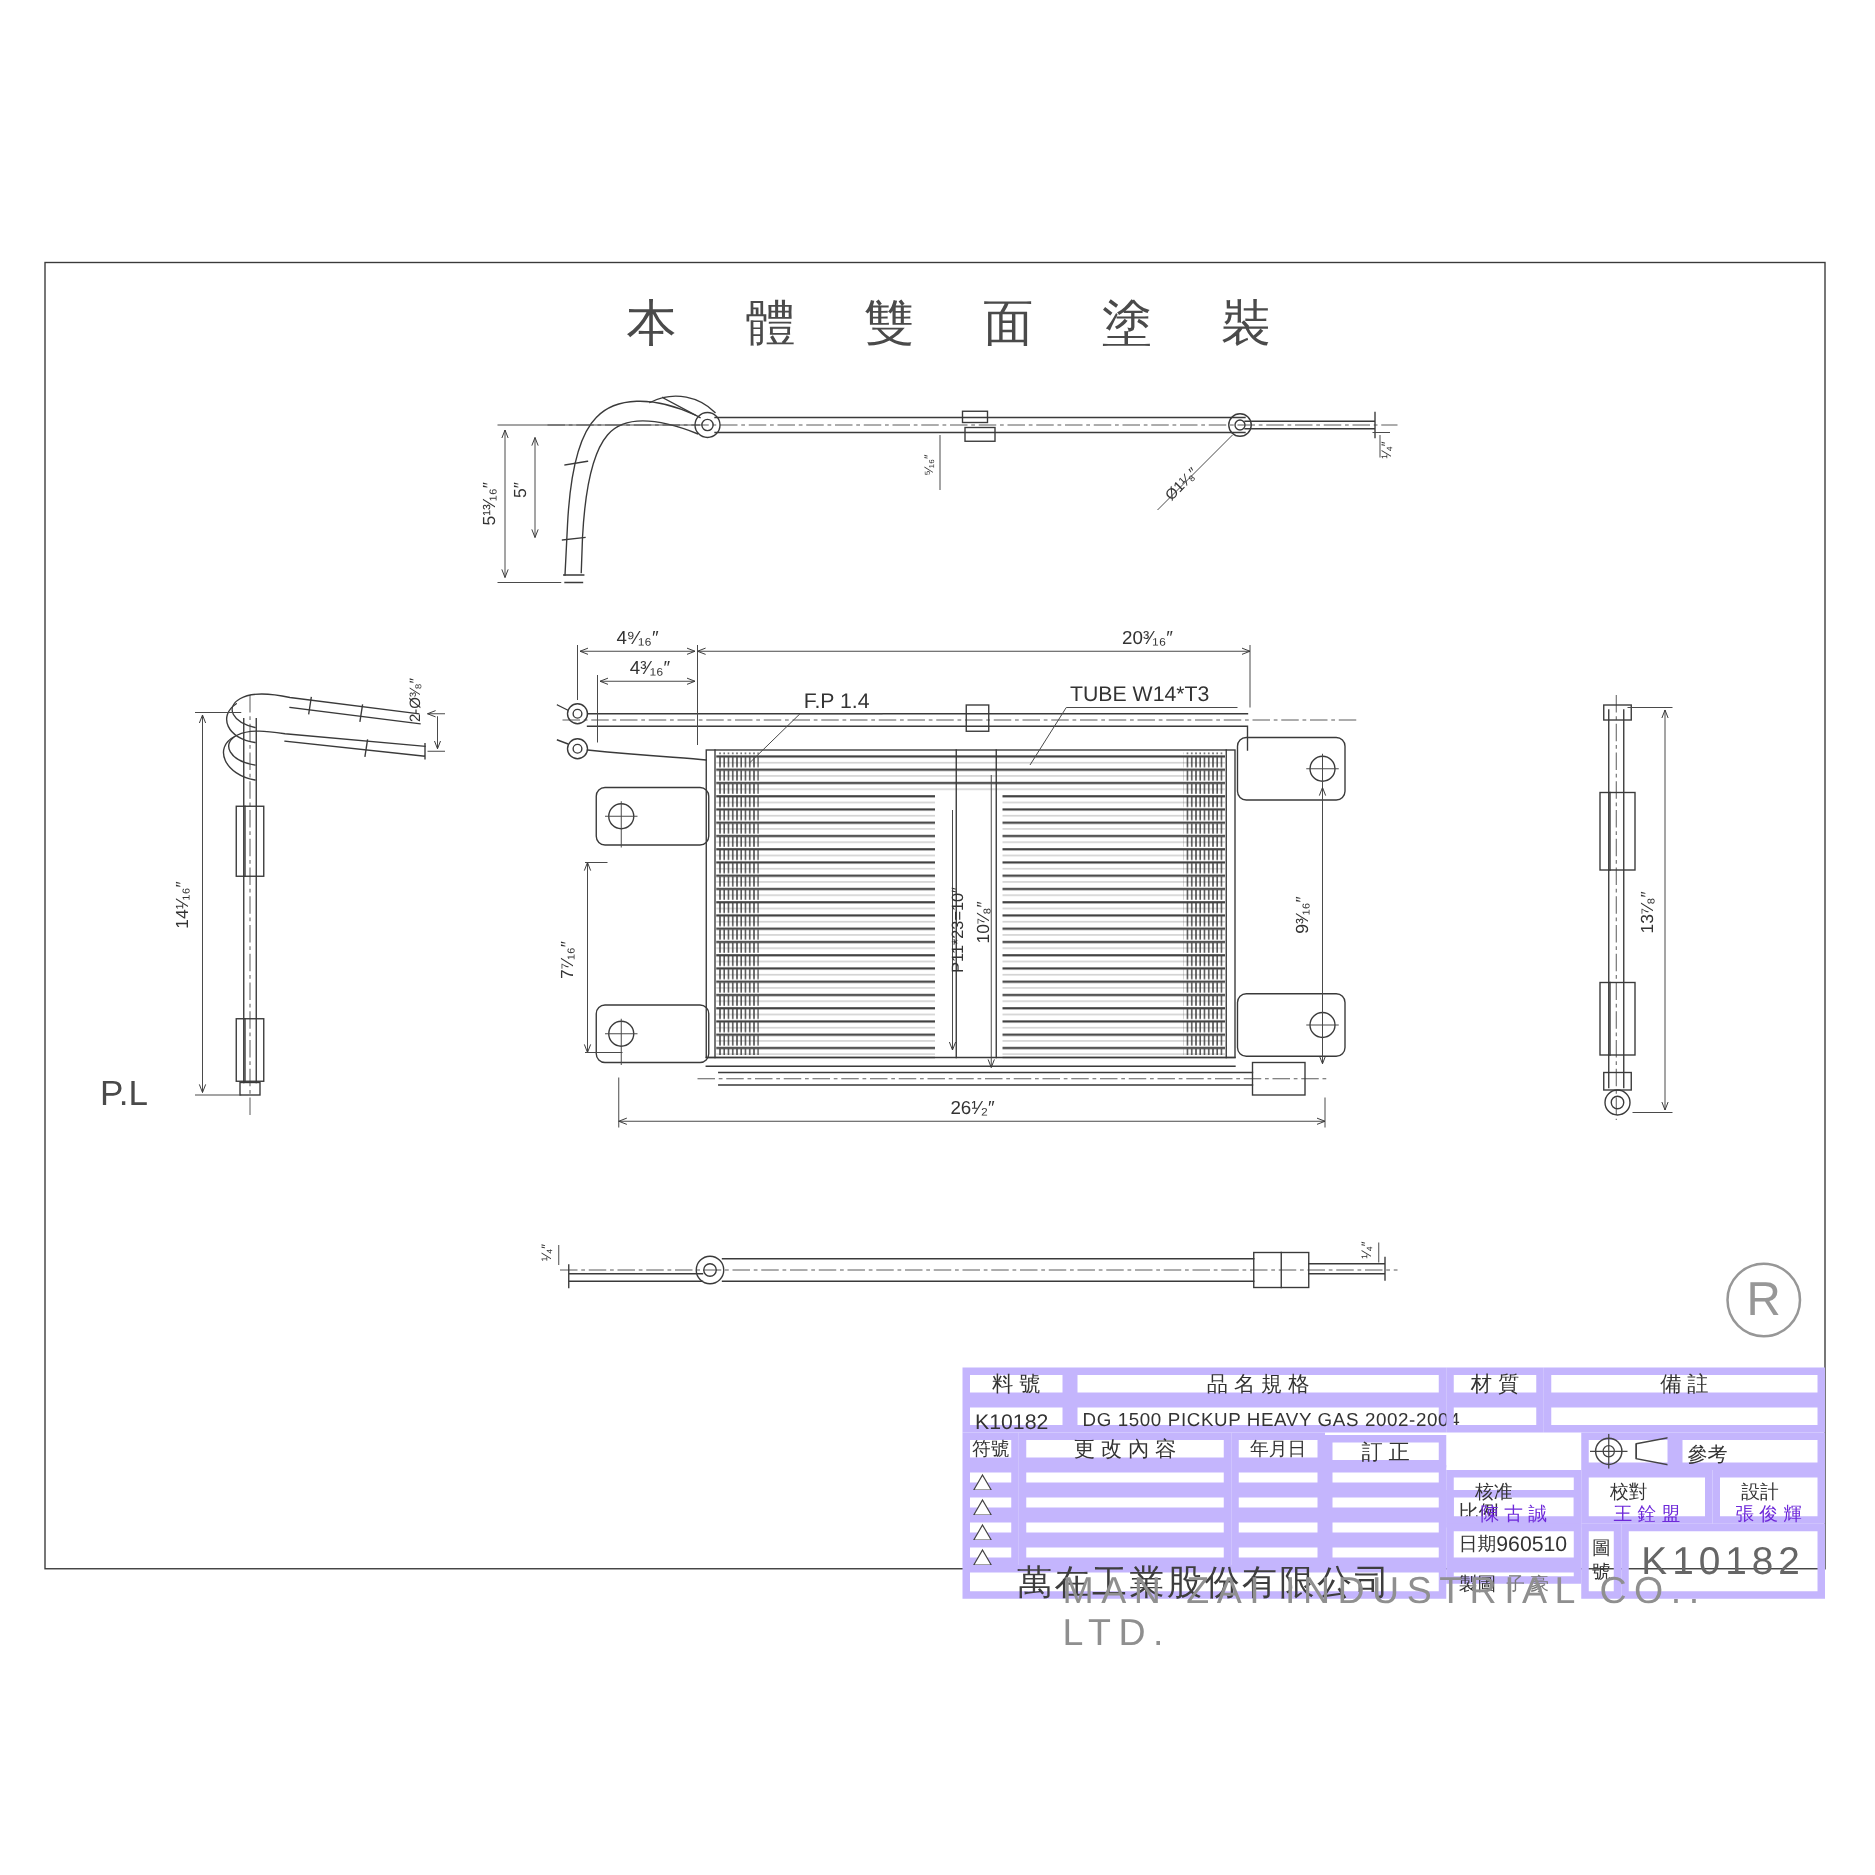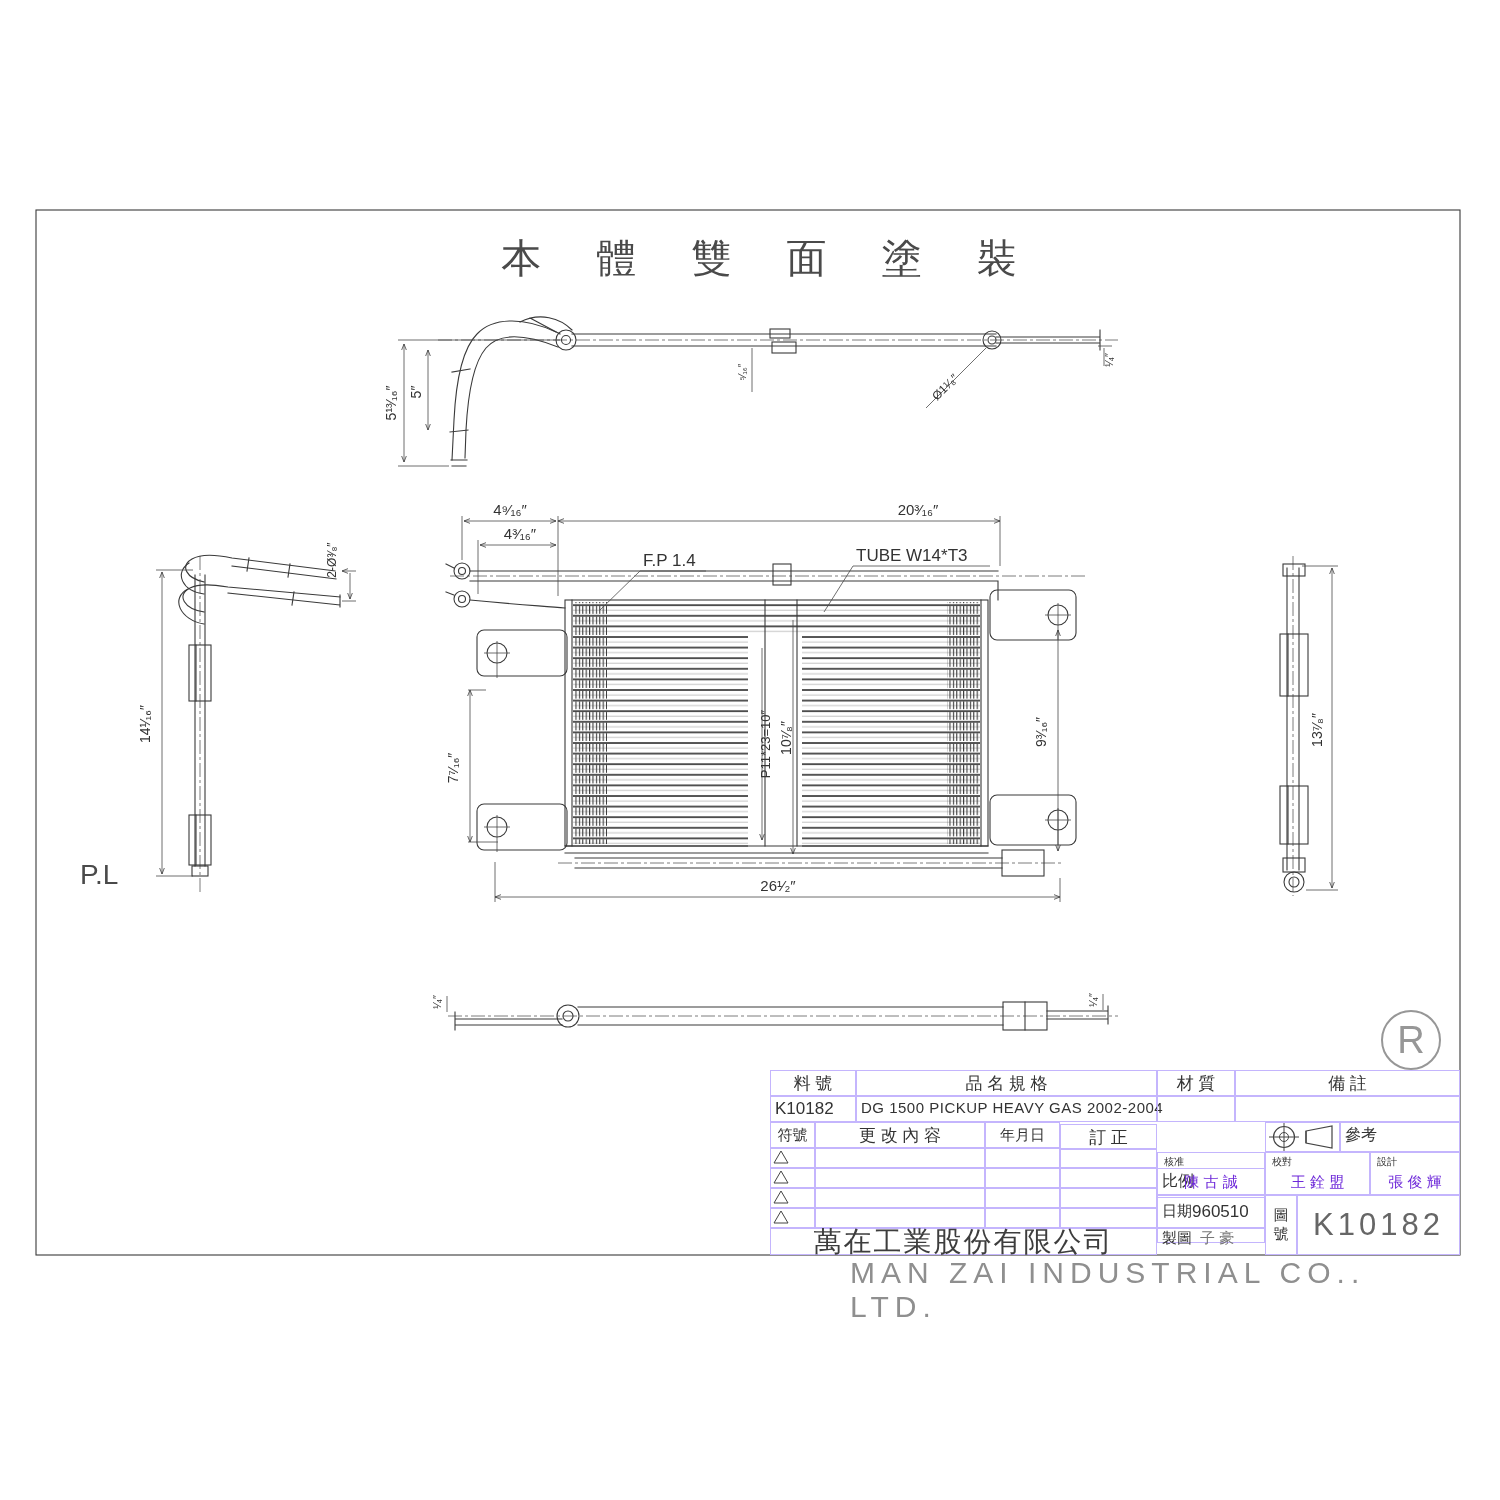--- a/index.html
+++ b/index.html
@@ -6,25 +6,25 @@
   .page{position:relative;width:1500px;height:1500px;background:#fff;overflow:hidden;
         font-family:"Liberation Sans",sans-serif;color:#333;}
   .watermark{position:absolute;left:470px;top:995px;font-size:400px;line-height:1;
              font-weight:700;color:#e4e4e4;letter-spacing:-6px;z-index:0;user-select:none;}
   svg.draw{position:absolute;left:0;top:0;z-index:1;}
   svg.draw .ln{fill:none;stroke:#3a3a3a;stroke-width:1.1;stroke-linecap:square;}
   svg.draw .thin{fill:none;stroke:#4a4a4a;stroke-width:0.8;}
   svg.draw .cl{fill:none;stroke:#5a5a5a;stroke-width:0.8;stroke-dasharray:14 3 3 3;}
   svg.draw .t{fill:#333;stroke:none;font-family:"Liberation Sans",sans-serif;}
   .tblock{position:absolute;left:0;top:0;z-index:2;}
-  .tb{position:absolute;border:1px solid #c4b5fd;box-sizing:border-box;background:transparent;
-      font-size:16px;color:#333;overflow:visible;white-space:nowrap;}
+  .tb{position:absolute;border:6px solid #c4b5fd;box-sizing:border-box;background:transparent;
+      font-size:16px;color:#333;overflow:visible;white-space:nowrap;margin-top:24px;}
   .tb.head{display:flex;align-items:center;justify-content:space-around;font-size:17px;}
   .tb.lab{padding:2px 4px;}
-  .tb .sub{position:absolute;left:6px;top:2px;font-size:10px;}
+  .tb .sub{position:absolute;left:17px;top:2px;font-size:15px;}
   .tb .nm{position:absolute;left:0;right:0;top:20px;text-align:center;font-size:15px;color:#6d28d9;}
   .bigno{font-size:31px;color:#666;letter-spacing:4px;display:flex;align-items:center;justify-content:center;}
   .stackno{display:flex;flex-direction:column;align-items:center;justify-content:center;font-size:15px;line-height:1.25;}
   .companycn{display:flex;align-items:center;justify-content:center;font-size:28px;letter-spacing:2px;color:#3d3d3d;}
   .companyen{position:absolute;left:850px;top:1256px;width:585px;text-align:left;z-index:2;
              font-size:30px;letter-spacing:6px;color:#8f8f8f;}
   .reg{position:absolute;left:1381px;top:1010px;width:56px;height:56px;border:2.5px solid #979797;
        border-radius:50%;display:flex;align-items:center;justify-content:center;
        font-size:38px;color:#979797;z-index:2;background:transparent;}
   .trisym{display:inline-block;margin-left:2px;}

